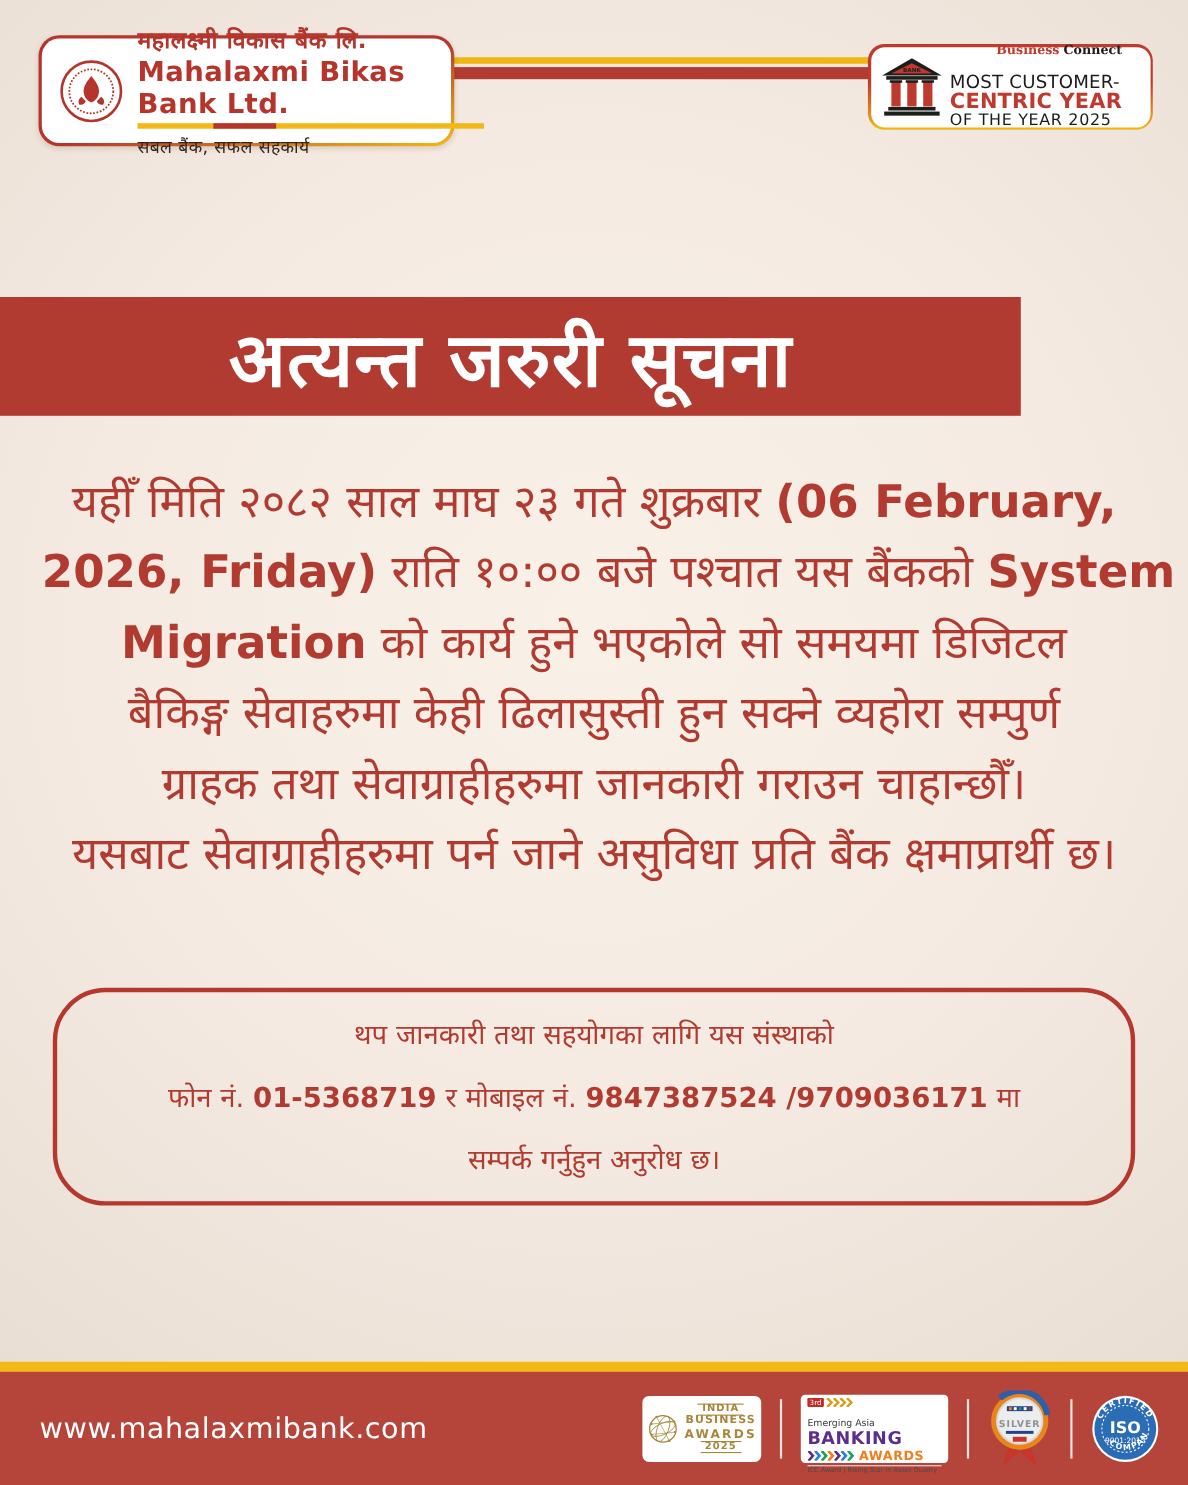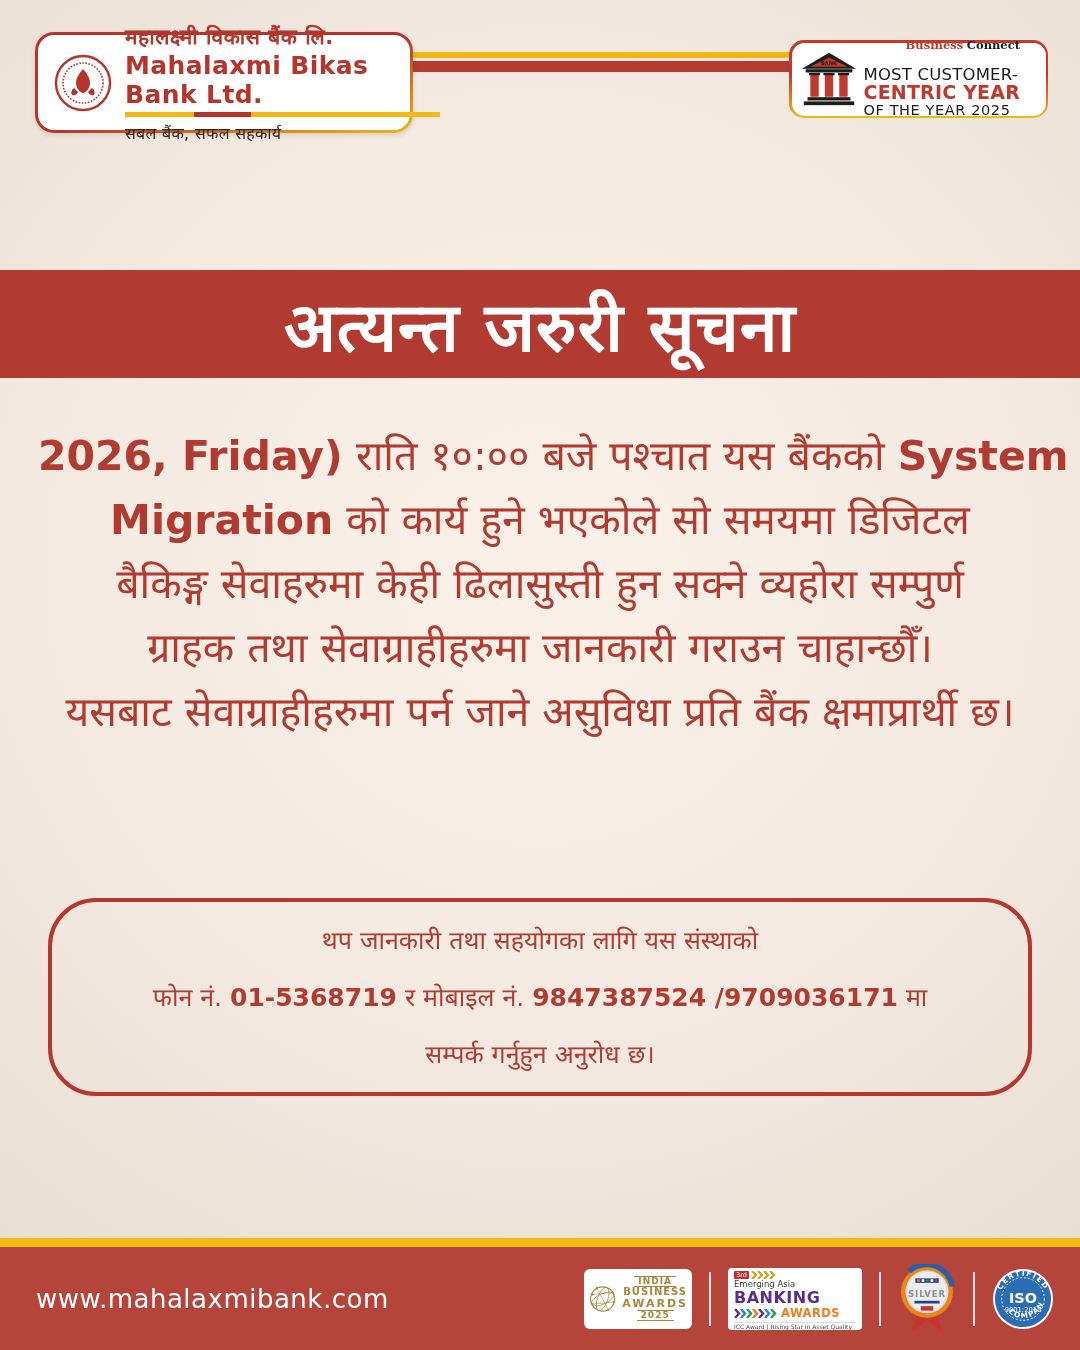--- a/index.html
+++ b/index.html
@@ -42,21 +42,21 @@
     display:flex; align-items:center; gap:7px; padding:5px 9px; }
   .award-text { display:flex; flex-direction:column; line-height:1.04; }
   .bc-line { font-size:11.5px; line-height:1; margin-bottom:14px;text-align:right; }
   .bc-red { color:#c0392f; font-weight:bold; font-family:"DejaVu Serif","Liberation Serif",serif; }
   .bc-black { color:#1c1c1c; font-weight:bold; font-family:"DejaVu Serif","Liberation Serif",serif; }
   .award-l1 { color:#1c1c1c; font-size:16.5px; letter-spacing:.2px; }
   .award-l2 { color:#c0392f; font-size:19px; font-weight:bold; letter-spacing:.2px; }
   .award-l3 { color:#1c1c1c; font-size:14.5px; letter-spacing:.6px; }
 
   
-  .title-band { position:absolute; left:0; top:270px; width:1080px; height:108px;
+  .title-band { position:absolute; left:0; top:270px; width:928px; height:108px;
     background:#b23b31; display:flex; align-items:center; justify-content:center; }
   .title-band span { color:#ffffff; font-size:68px; font-weight:bold; letter-spacing:1px; }
 
   
   .notice-body { position:absolute; left:38px; top:424px; width:1004px;
     text-align:center; color:#b23b31; font-size:41px; line-height:64px; font-weight:500; }
   .notice-line { white-space:nowrap; }
   .seg-bold { font-weight:bold; }
 
   
@@ -78,21 +78,21 @@
     display:flex; align-items:center; justify-content:center; gap:5px; padding:4px; }
   .iba-text { display:flex; flex-direction:column; align-items:center; line-height:1.05; }
   .iba-l { color:#a8873b; font-weight:bold; letter-spacing:1px; }
   .iba-l1,.iba-l4 { font-size:9px; border-top:1px solid #a8873b; border-bottom:1px solid #a8873b; padding:0 4px; }
   .iba-l2 { font-size:10px; } .iba-l3 { font-size:11px; letter-spacing:2px; }
 
   .badge-eaba { width:134px; height:62px; background:#fff; border-radius:4px;
     padding:3px 6px 2px; display:flex; flex-direction:column; line-height:1; }
   .eaba-row1 { display:flex; align-items:center; gap:2px; }
   .eaba-rank { background:#c22b27; color:#fff; font-size:6.5px; font-weight:normal; padding:1px 2px; border-radius:1px; }
-  .eaba-region { color:#3a3a3a; font-size:8.5px; margin-top:1px; }
+  .eaba-region { color:#3a3a3a; font-size:8.5px; margin-top:11px; }
   .eaba-main { position:relative; color:#5b2d8e; font-size:16px; font-weight:bold; letter-spacing:.5px; margin-top:1px; }
   .eaba-row4 { display:flex; align-items:center; gap:3px; margin-top:2px; }
   .eaba-awards { color:#ef7d1a; font-size:11.5px; font-weight:bold; letter-spacing:.5px; }
   .eaba-tag { color:#4a4a4a; font-size:6px; margin-top:3px; border-top:1px solid #ddd; padding-top:1px; white-space:nowrap; }
 </style>
 </head>
 <body>
 
 <div class="page">
 
@@ -144,20 +144,21 @@
         <div class="award-l3">OF THE YEAR 2025</div>
       </div>
     </div>
   </div>
 
   <div class="title-band">
     <span>अत्यन्त जरुरी सूचना</span>
   </div>
 
   <div class="notice-body">
+    <div class="notice-line"><span>यहीँ मिति २०८२ साल माघ २३ गते शुक्रबार </span><span class="seg-bold">(06 February,</span></div>
     <div class="notice-line"><span class="seg-bold">2026, Friday)</span><span> राति १०:०० बजे पश्चात यस बैंकको </span><span class="seg-bold">System</span></div>
     <div class="notice-line"><span class="seg-bold">Migration</span><span> को कार्य हुने भएकोले सो समयमा डिजिटल</span></div>
     <div class="notice-line"><span>बैकिङ्ग सेवाहरुमा केही ढिलासुस्ती हुन सक्ने व्यहोरा सम्पुर्ण</span></div>
     <div class="notice-line"><span>ग्राहक तथा सेवाग्राहीहरुमा जानकारी गराउन चाहान्छौँ।</span></div>
     <div class="notice-line"><span>यसबाट सेवाग्राहीहरुमा पर्न जाने असुविधा प्रति बैंक क्षमाप्रार्थी छ।</span></div>
   </div>
 
   <div class="contact-box">
     <div class="contact-line"><span>थप जानकारी तथा सहयोगका लागि यस संस्थाको</span></div>
     <div class="contact-line"><span>फोन नं. </span><span class="seg-bold">01-5368719</span><span> र मोबाइल नं. </span><span class="seg-bold">9847387524 /9709036171</span><span> मा</span></div>

